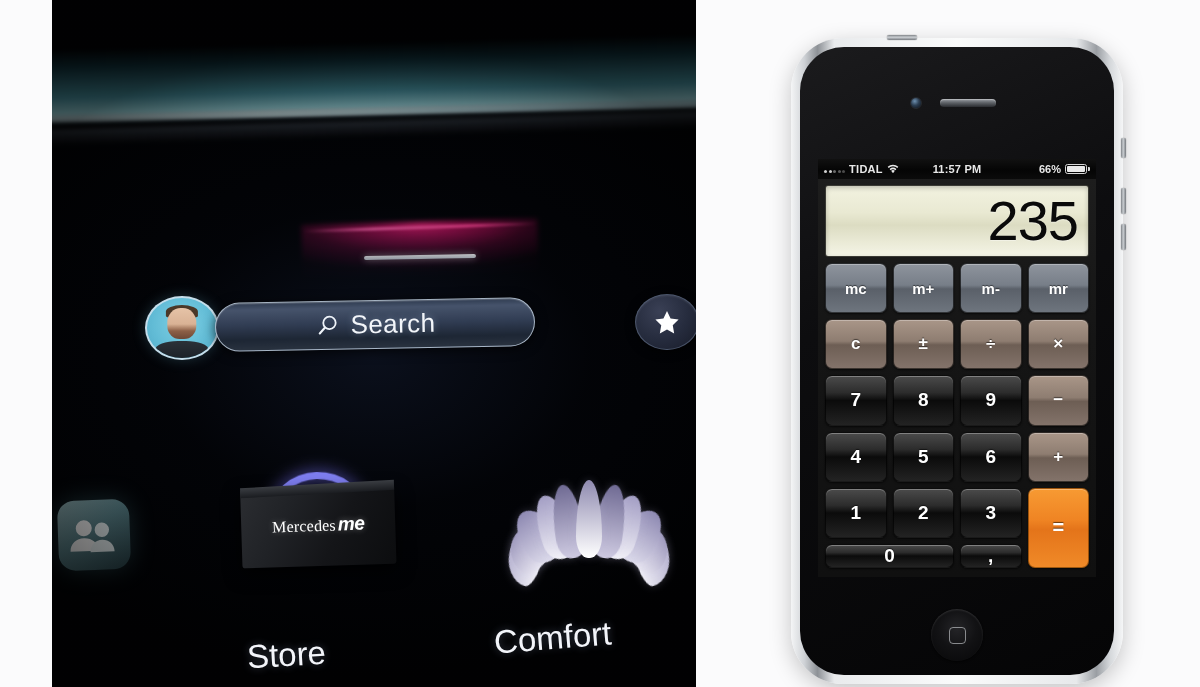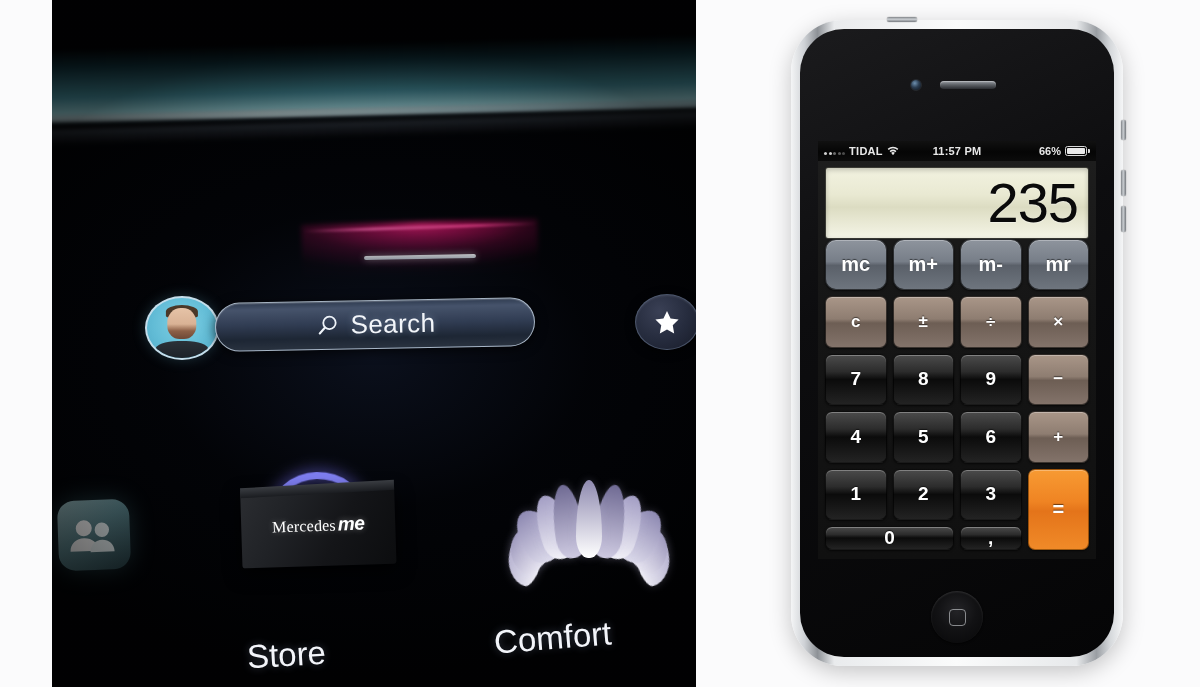--- a/index.html
+++ b/index.html
@@ -196,21 +196,21 @@
   .tile-label {
     position: absolute; color: #f3f5fa;
     text-shadow: 0 0 9px rgba(180,200,240,.32);
     z-index: 7; white-space: nowrap;
   }
   #label-store   { left: 195px; top: 636px; font-size: 33px; transform: rotate(-3.2deg); }
   #label-comfort { left: 442px; top: 619px; font-size: 33px; transform: rotate(-4.6deg); }
 
   
   #phone {
-    position: absolute; left: 791px; top: 20px; width: 332px; height: 646px;
+    position: absolute; left: 791px; top: 38px; width: 332px; height: 646px;
     border-radius: 52px;
     background: linear-gradient(to right, #f4f5f6 0%, #cfd2d6 4%, #8d9196 8%, #e9ebed 13%, #fafbfb 50%, #e7e9eb 86%, #9a9ea3 92%, #d4d7da 96%, #f5f6f7 100%);
     box-shadow: 0 6px 22px rgba(0,0,0,.22);
   }
   #phone-bezel {
     position: absolute; left: 9px; top: 9px; right: 9px; bottom: 9px;
     border-radius: 44px;
     background: linear-gradient(155deg, #1b1b1d 0%, #0d0d0f 38%, #050506 100%);
     overflow: hidden;
   }
@@ -277,21 +277,21 @@
     padding: 1px; display: flex; align-items: center;
   }
   .batt-fill { width: 100%; height: 100%; background: #e9e9e9; border-radius: 1px; }
   .batt-nub  { width: 2px; height: 4px; background: #d8d8d8; border-radius: 0 1px 1px 0; margin-left: 1px; }
 
   
   .calc {
     position: absolute; left: 0; top: 20px; width: 278px; height: 398px;
     background: linear-gradient(to bottom, #1d1d1d 0%, #151515 40%, #101010 100%);
     padding: 6px 7px 9px;
-    display: flex; flex-direction: column; 
+    display: flex; flex-direction: column; gap: 6px;
   }
   .calc-display {
     height: 72px;
     background: linear-gradient(to bottom, #f2f2e0 0%, #e9e9d2 38%, #dcdcc2 56%, #eaead6 80%, #f4f4e6 100%);
     border: 1px solid #3a3a34;
     border-radius: 3px;
     display: flex; align-items: center; justify-content: flex-end;
     padding-right: 10px;
     box-shadow: inset 0 2px 5px rgba(0,0,0,.22);
     overflow: hidden;
@@ -310,22 +310,21 @@
   .key {
     border-radius: 7px; display: flex; align-items: center; justify-content: center;
     color: #fff; font-size: 17px; font-weight: bold;
     border: 1px solid rgba(0,0,0,.65);
     box-shadow: inset 0 1px 0 rgba(255,255,255,.30), 0 1px 2px rgba(0,0,0,.65);
     text-shadow: 0 -1px 1px rgba(0,0,0,.55);
     user-select: none;
   }
   .key-mem {
     background: linear-gradient(to bottom, #8e949d 0%, #777e88 44%, #5a6069 52%, #6e757e 100%);
-    font-size: 20px;
-    border-radius: 11px;
+    font-size: 15px;
   }
   .key-op {
     background: linear-gradient(to bottom, #a99688 0%, #8e7d71 44%, #6d5e54 52%, #83736a 100%);
   }
   .key-op-tall {
     background: linear-gradient(to bottom, #a99688 0%, #8e7d71 44%, #6d5e54 52%, #83736a 100%);
   }
   .key-num {
     background: linear-gradient(to bottom, #4b4b4b 0%, #2c2c2c 34%, #0b0b0b 50%, #232323 100%);
     font-size: 19px;

